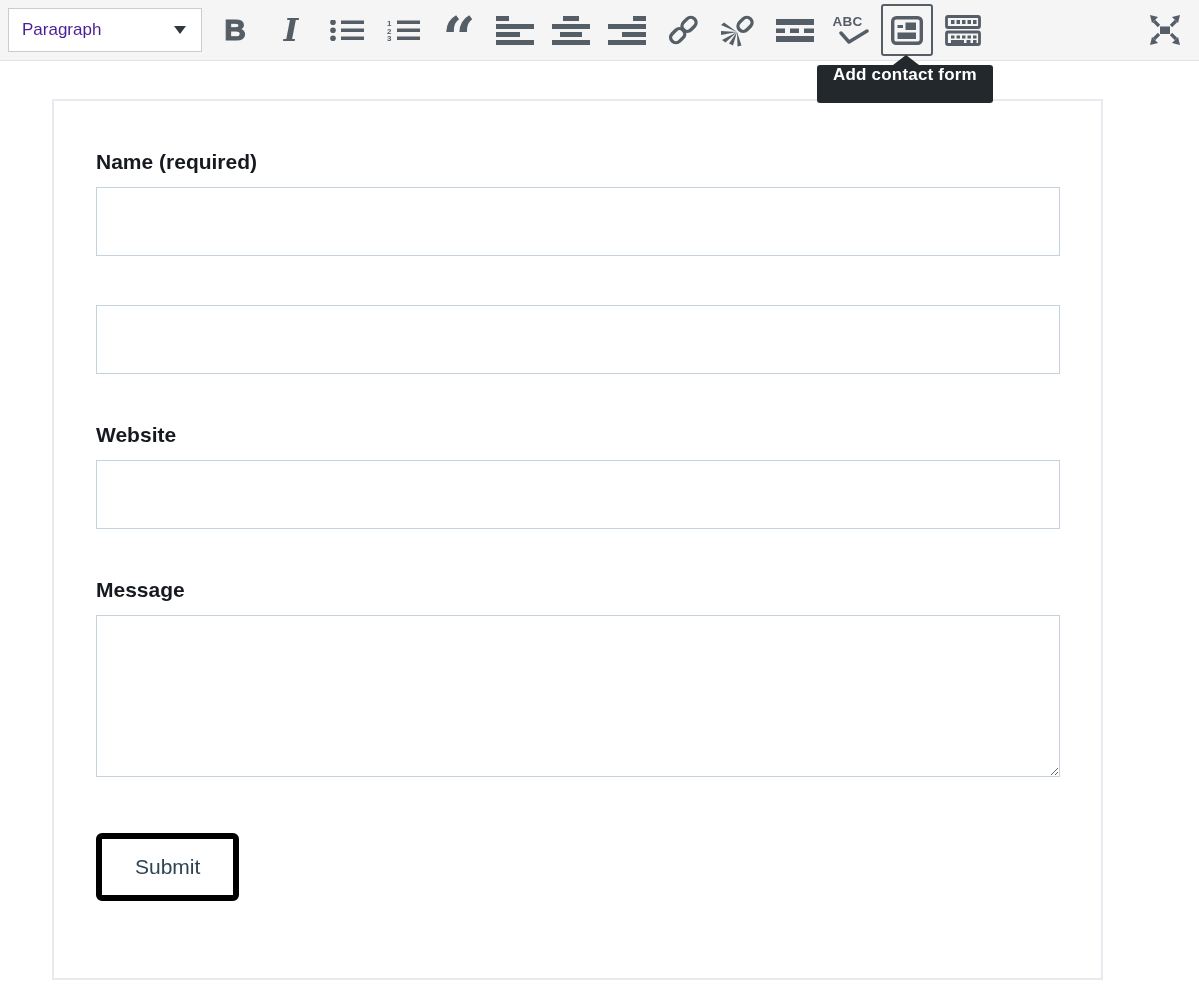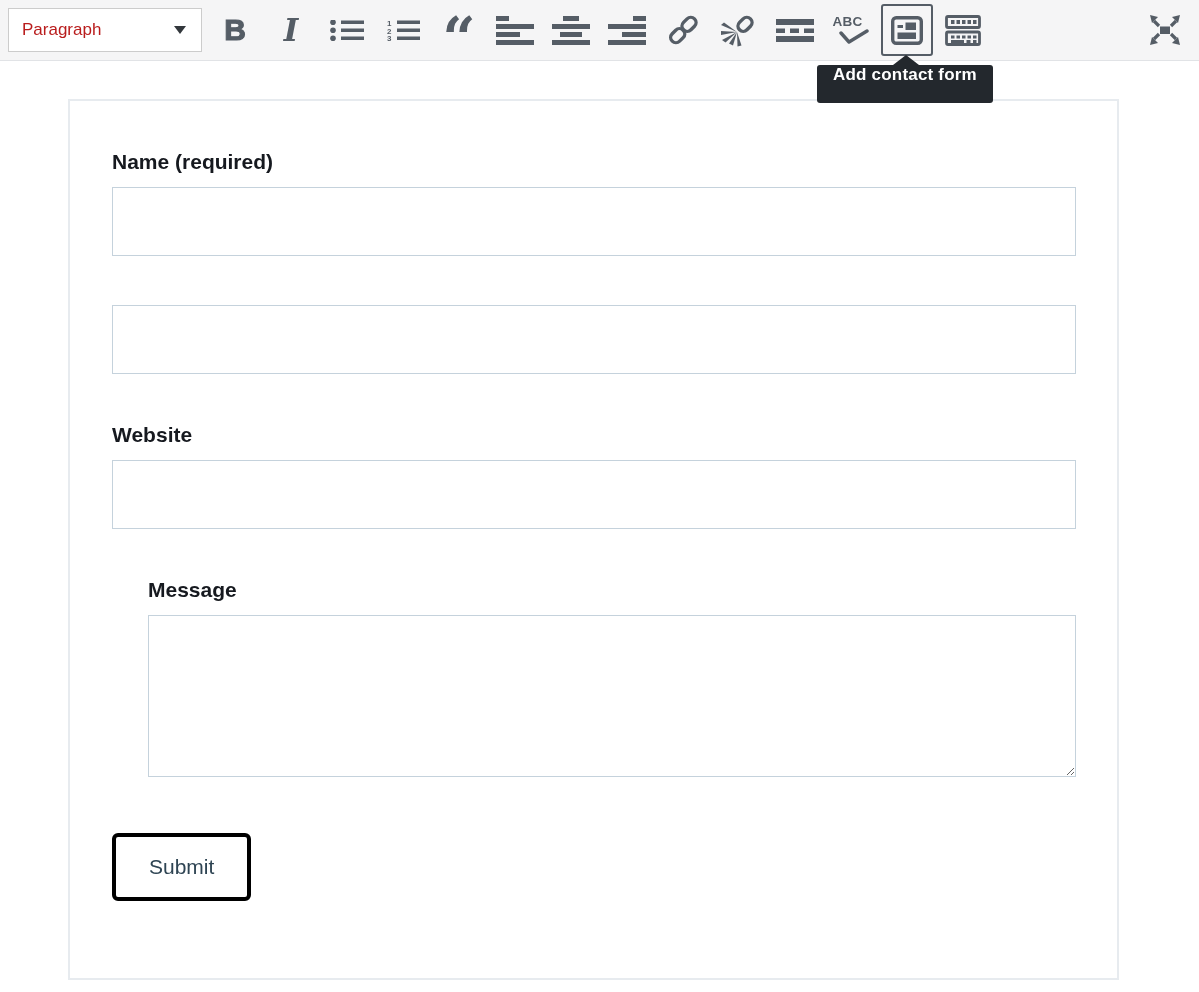--- a/index.html
+++ b/index.html
@@ -12,21 +12,21 @@
 
   
   .toolbar{
     position:absolute; top:0; left:0; width:1199px; height:61px;
     background:#f5f5f6; border-bottom:1px solid #e1e3e6;
     display:flex; align-items:center; padding:0 6px 0 8px;
   }
   .para-select{
     width:194px; height:44px; background:#fff; border:1px solid #cccccc;
     display:flex; align-items:center; justify-content:space-between;
-    padding:0 15px 0 13px; font-size:17px; color:#b91c1c; cursor:pointer; flex:none;
+    padding:0 15px 0 13px; font-size:17px; color:#4c1d95; cursor:pointer; flex:none;
   }
   .caret-down{
     width:0; height:0; border-left:6.5px solid transparent;
     border-right:6.5px solid transparent; border-top:8px solid #32373c;
   }
   .tbtn{
     width:52px; height:52px; margin-left:4px; flex:none;
     display:flex; align-items:center; justify-content:center;
     background:transparent; border:none; padding:0; cursor:pointer;
     position:relative;
@@ -58,44 +58,44 @@
     display:flex; padding:0 16px; white-space:nowrap;
   }
   .tooltip::before{
     content:""; position:absolute; top:-10px; left:76px;
     border-left:13px solid transparent; border-right:13px solid transparent;
     border-bottom:10px solid #23282d;
   }
 
   
   .form-card{
-    position:absolute; left:68px; top:99px; width:1051px; height:881px;
+    position:absolute; left:52px; top:99px; width:1051px; height:881px;
     background:#ffffff; border:2px solid #e7ebef;
     padding:49px 41px 0 42px;
   }
   .fgroup{ margin-bottom:49px; }
   .flabel{
     display:block; font-size:21px; line-height:24px; font-weight:600;
     color:#16191f; margin:0 0 13px 0;
   }
   .finput{
     display:block; width:100%; height:69px; background:#fff;
     border:1px solid #c5d2dc; border-radius:0; padding:0 12px;
     font-size:19px; font-family:inherit; color:#2e4453; outline:none;
   }
   .ftextarea{
     display:block; width:100%; height:162px; background:#fff;
     border:1px solid #c5d2dc; border-radius:0; padding:10px 12px;
     font-size:19px; font-family:inherit; color:#2e4453; outline:none;
     resize:both;
   }
-  .fgroup.msg{ margin-bottom:56px;margin-left:36px; }
+  .fgroup.msg{ margin-bottom:56px; }
   .submit-btn{
     height:68px; padding:0 33px; background:#ffffff;
-    border:4px solid #000000; border-radius:6px;
+    border:6px solid #000000; border-radius:6px;
     font-family:inherit; font-size:21px; color:#2e4453; cursor:pointer;
   }
 </style>
 </head>
 <body>
 
 <div class="toolbar">
 
   <div class="para-select">
     <span>Paragraph</span>

